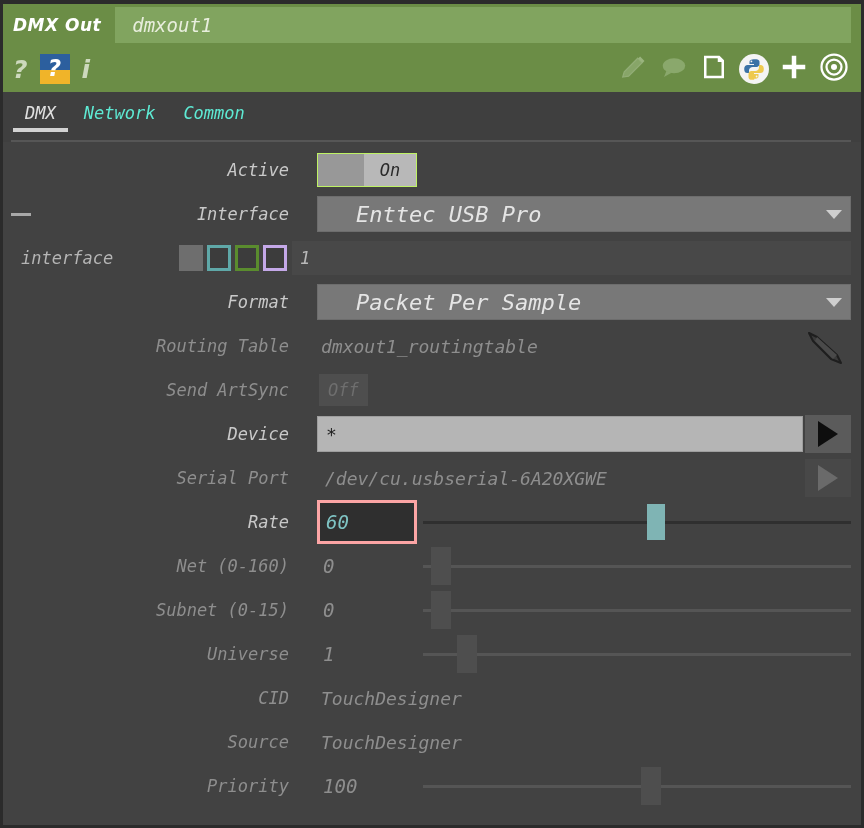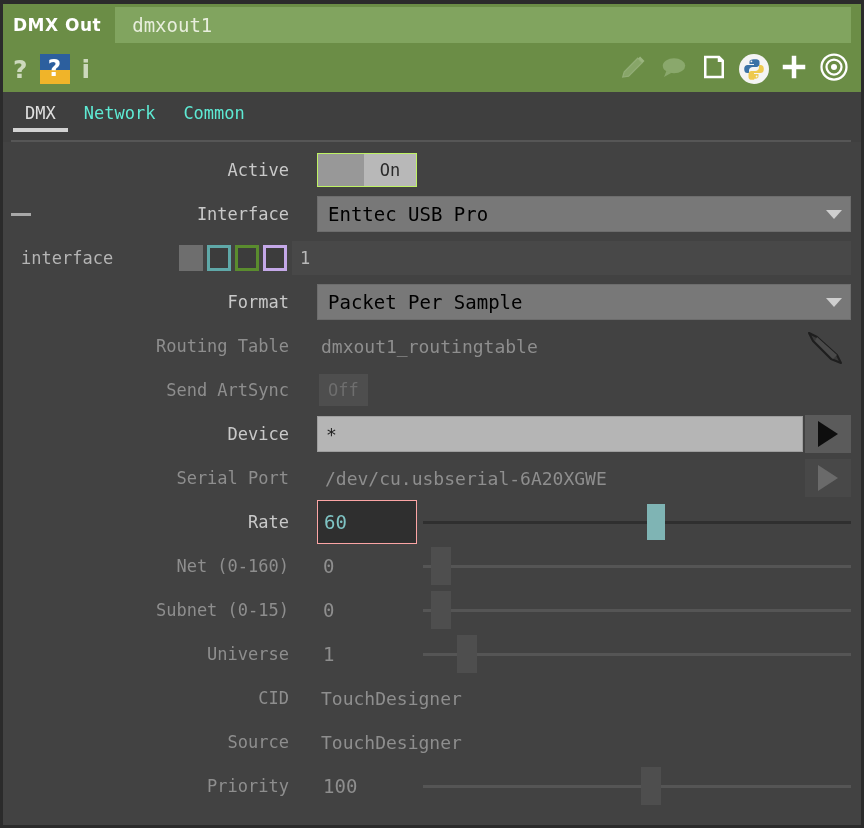--- a/index.html
+++ b/index.html
@@ -14,20 +14,21 @@
 
   #app {
     position: relative;
     width: 864px;
     height: 828px;
     background: #3f3f3f;
     border: 3px solid #2b2b2b;
     border-top: 4px solid #2b2b2b;
     display: flex;
     flex-direction: column;
+    font-style: italic;
   }
 
   
   .header {
     background: #6b8d46;
     flex: 0 0 auto;
     padding: 0;
   }
 
   .title-row {
@@ -200,24 +201,24 @@
   .menu {
     width: 100%;
     height: 36px;
     background: #787878;
     display: flex; align-items: center;
     padding: 0 8px 0 10px;
     border: 1px solid #6d6d6d;
   }
   .menu .mval {
     flex: 1 1 auto;
-    color: #000000;
-    font-size: 19px;
-    font-family: "DejaVu Sans Mono", "Liberation Mono", monospace;
-    white-space: nowrap; overflow: hidden;
+    color: #e5e5e5;
+    font-size: 22px;
+    font-family: "DejaVu Sans Mono", "Liberation Mono", monospace;
+    white-space: nowrap; overflow: hidden; margin-left: 28px;
   }
   .caret {
     width: 0; height: 0;
     border-left: 8px solid transparent;
     border-right: 8px solid transparent;
     border-top: 9px solid #cfcfcf;
   }
 
   
   .swatches { display: flex; align-items: center; gap: 4px; }
@@ -294,21 +295,21 @@
     height: 42px;
     display: flex; align-items: center;
     padding-left: 6px;
     font-size: 19px;
     font-family: "DejaVu Sans Mono", "Liberation Mono", monospace;
     color: #8e8e8e;
   }
   .numbox.active {
     background: #2f2f2f;
     color: #7fc4c4;
-    border: 1px solid #fca5a5;
+    border: 3px solid #fca5a5;
     height: 44px;
   }
   .slider {
     flex: 1 1 auto;
     height: 42px;
     position: relative;
     display: flex; align-items: center;
     margin-left: 6px;
   }
   .track {

